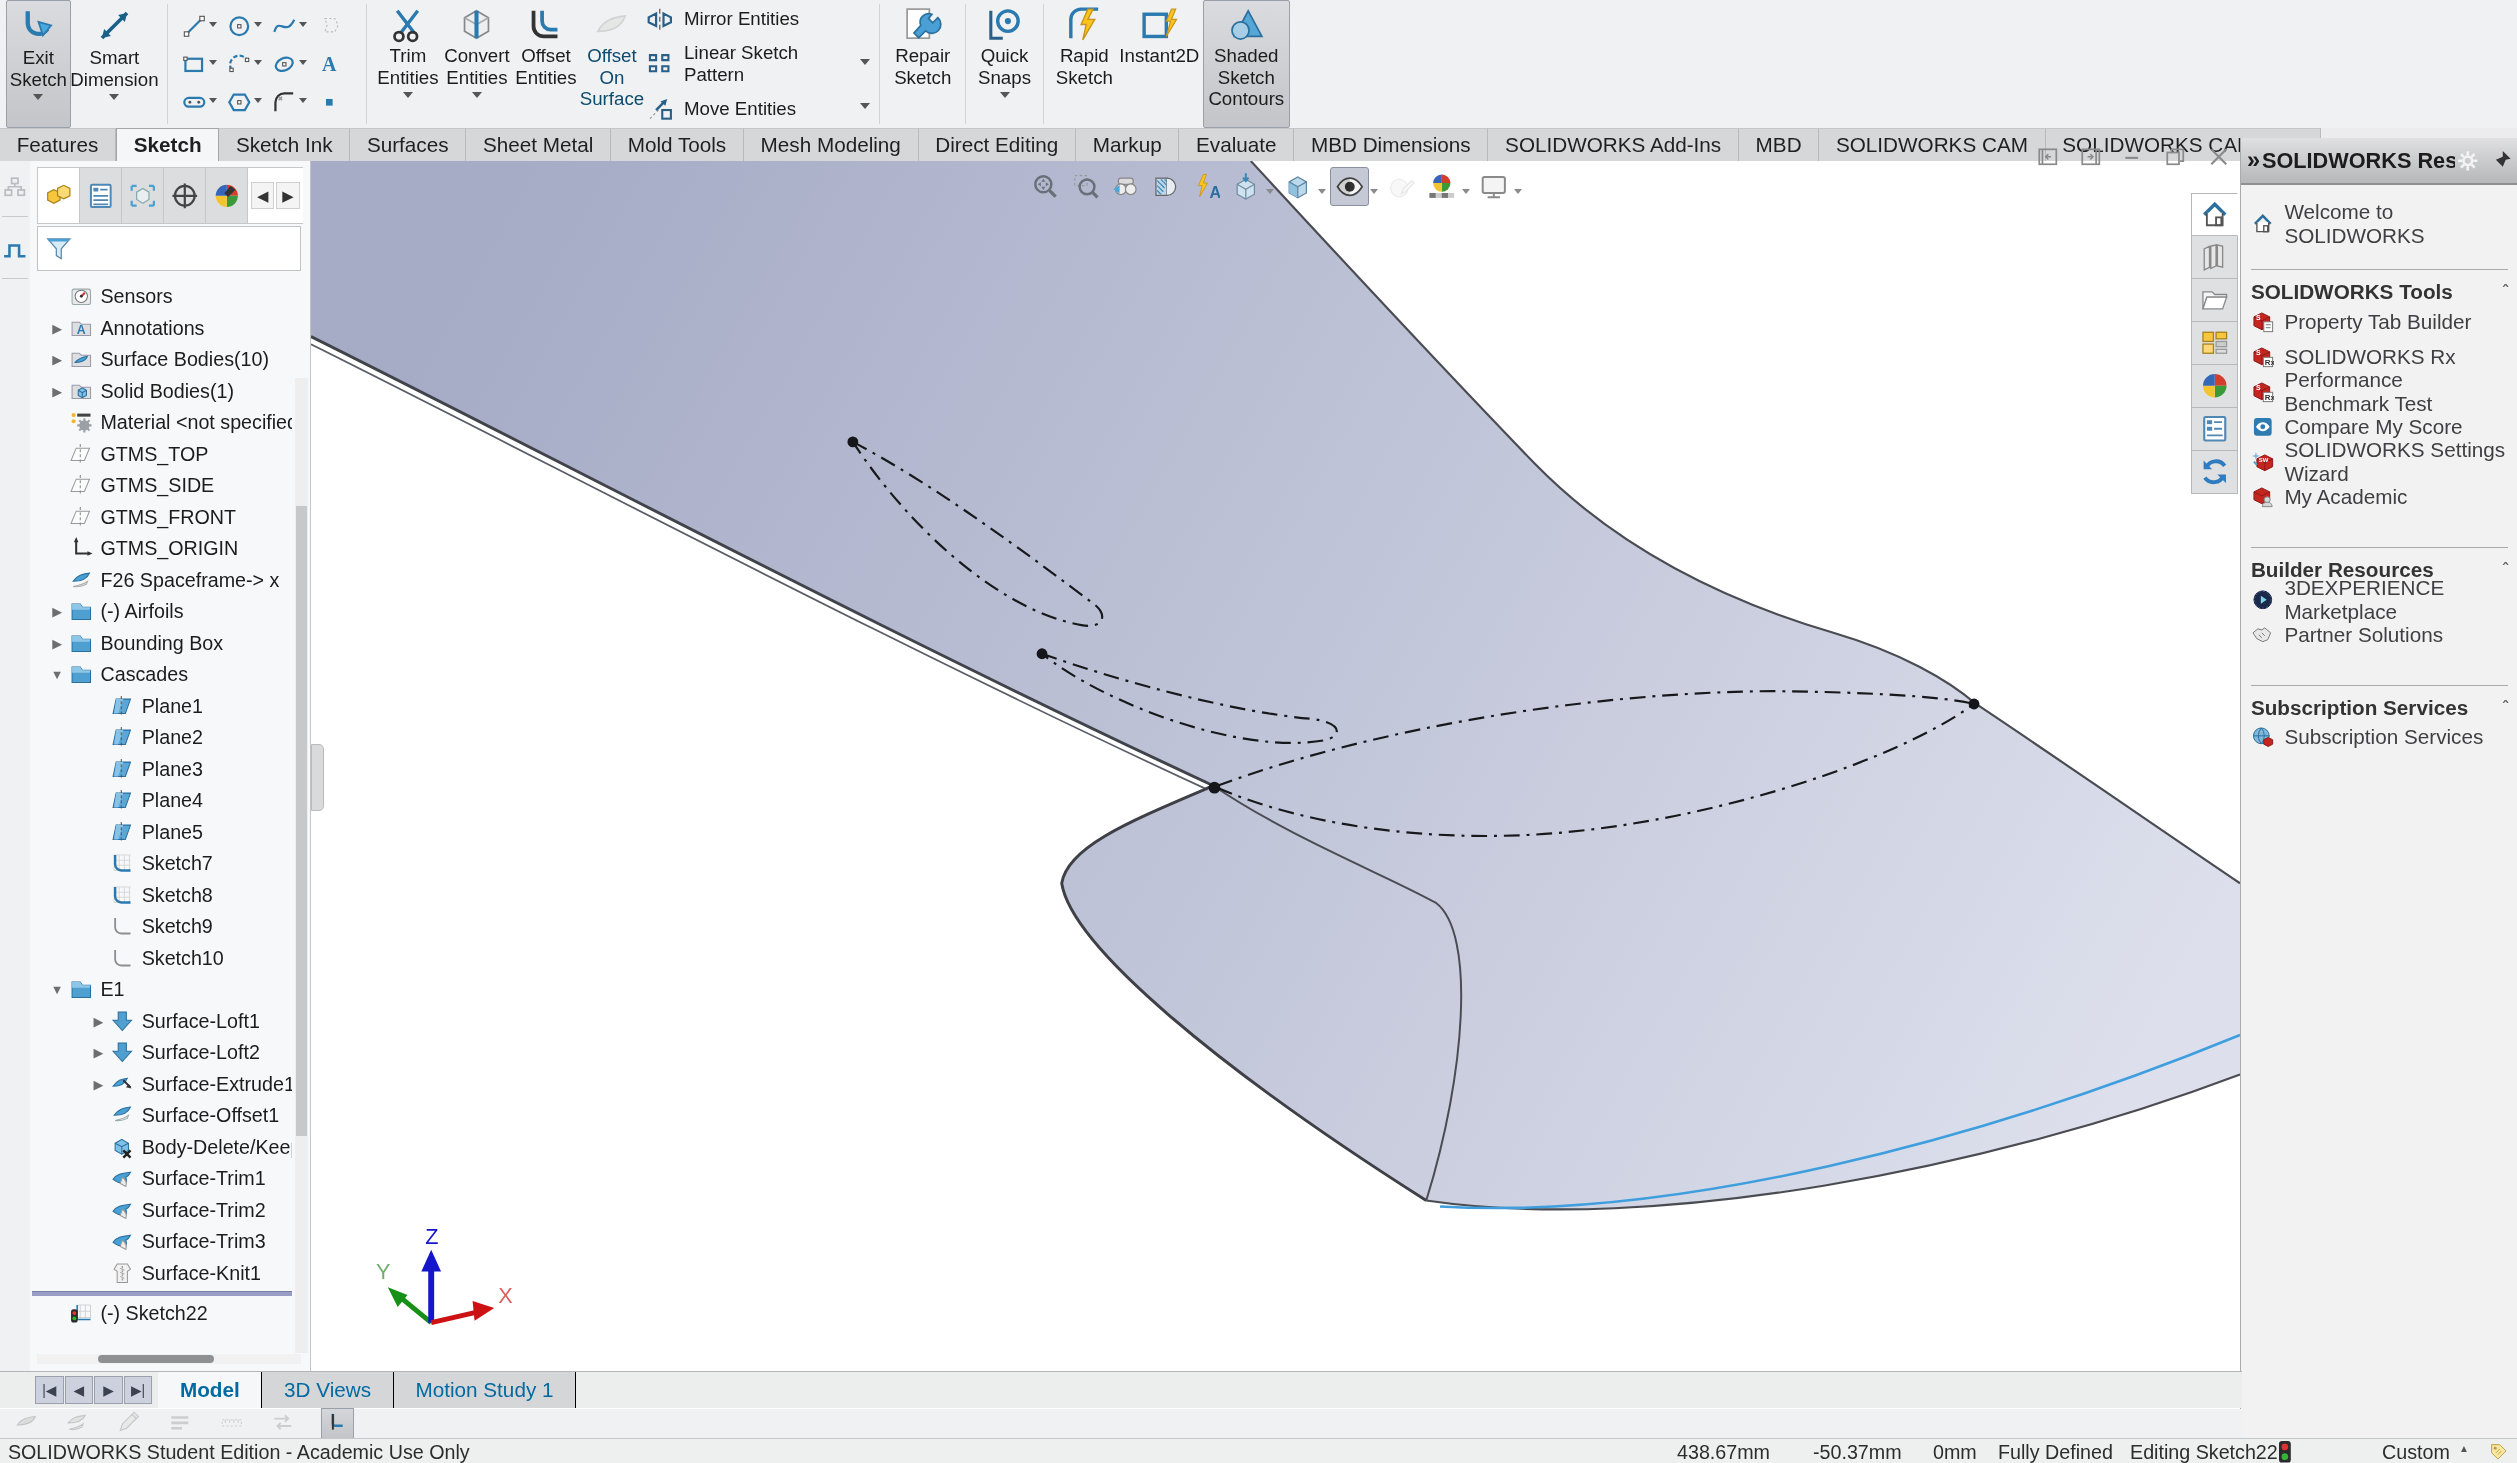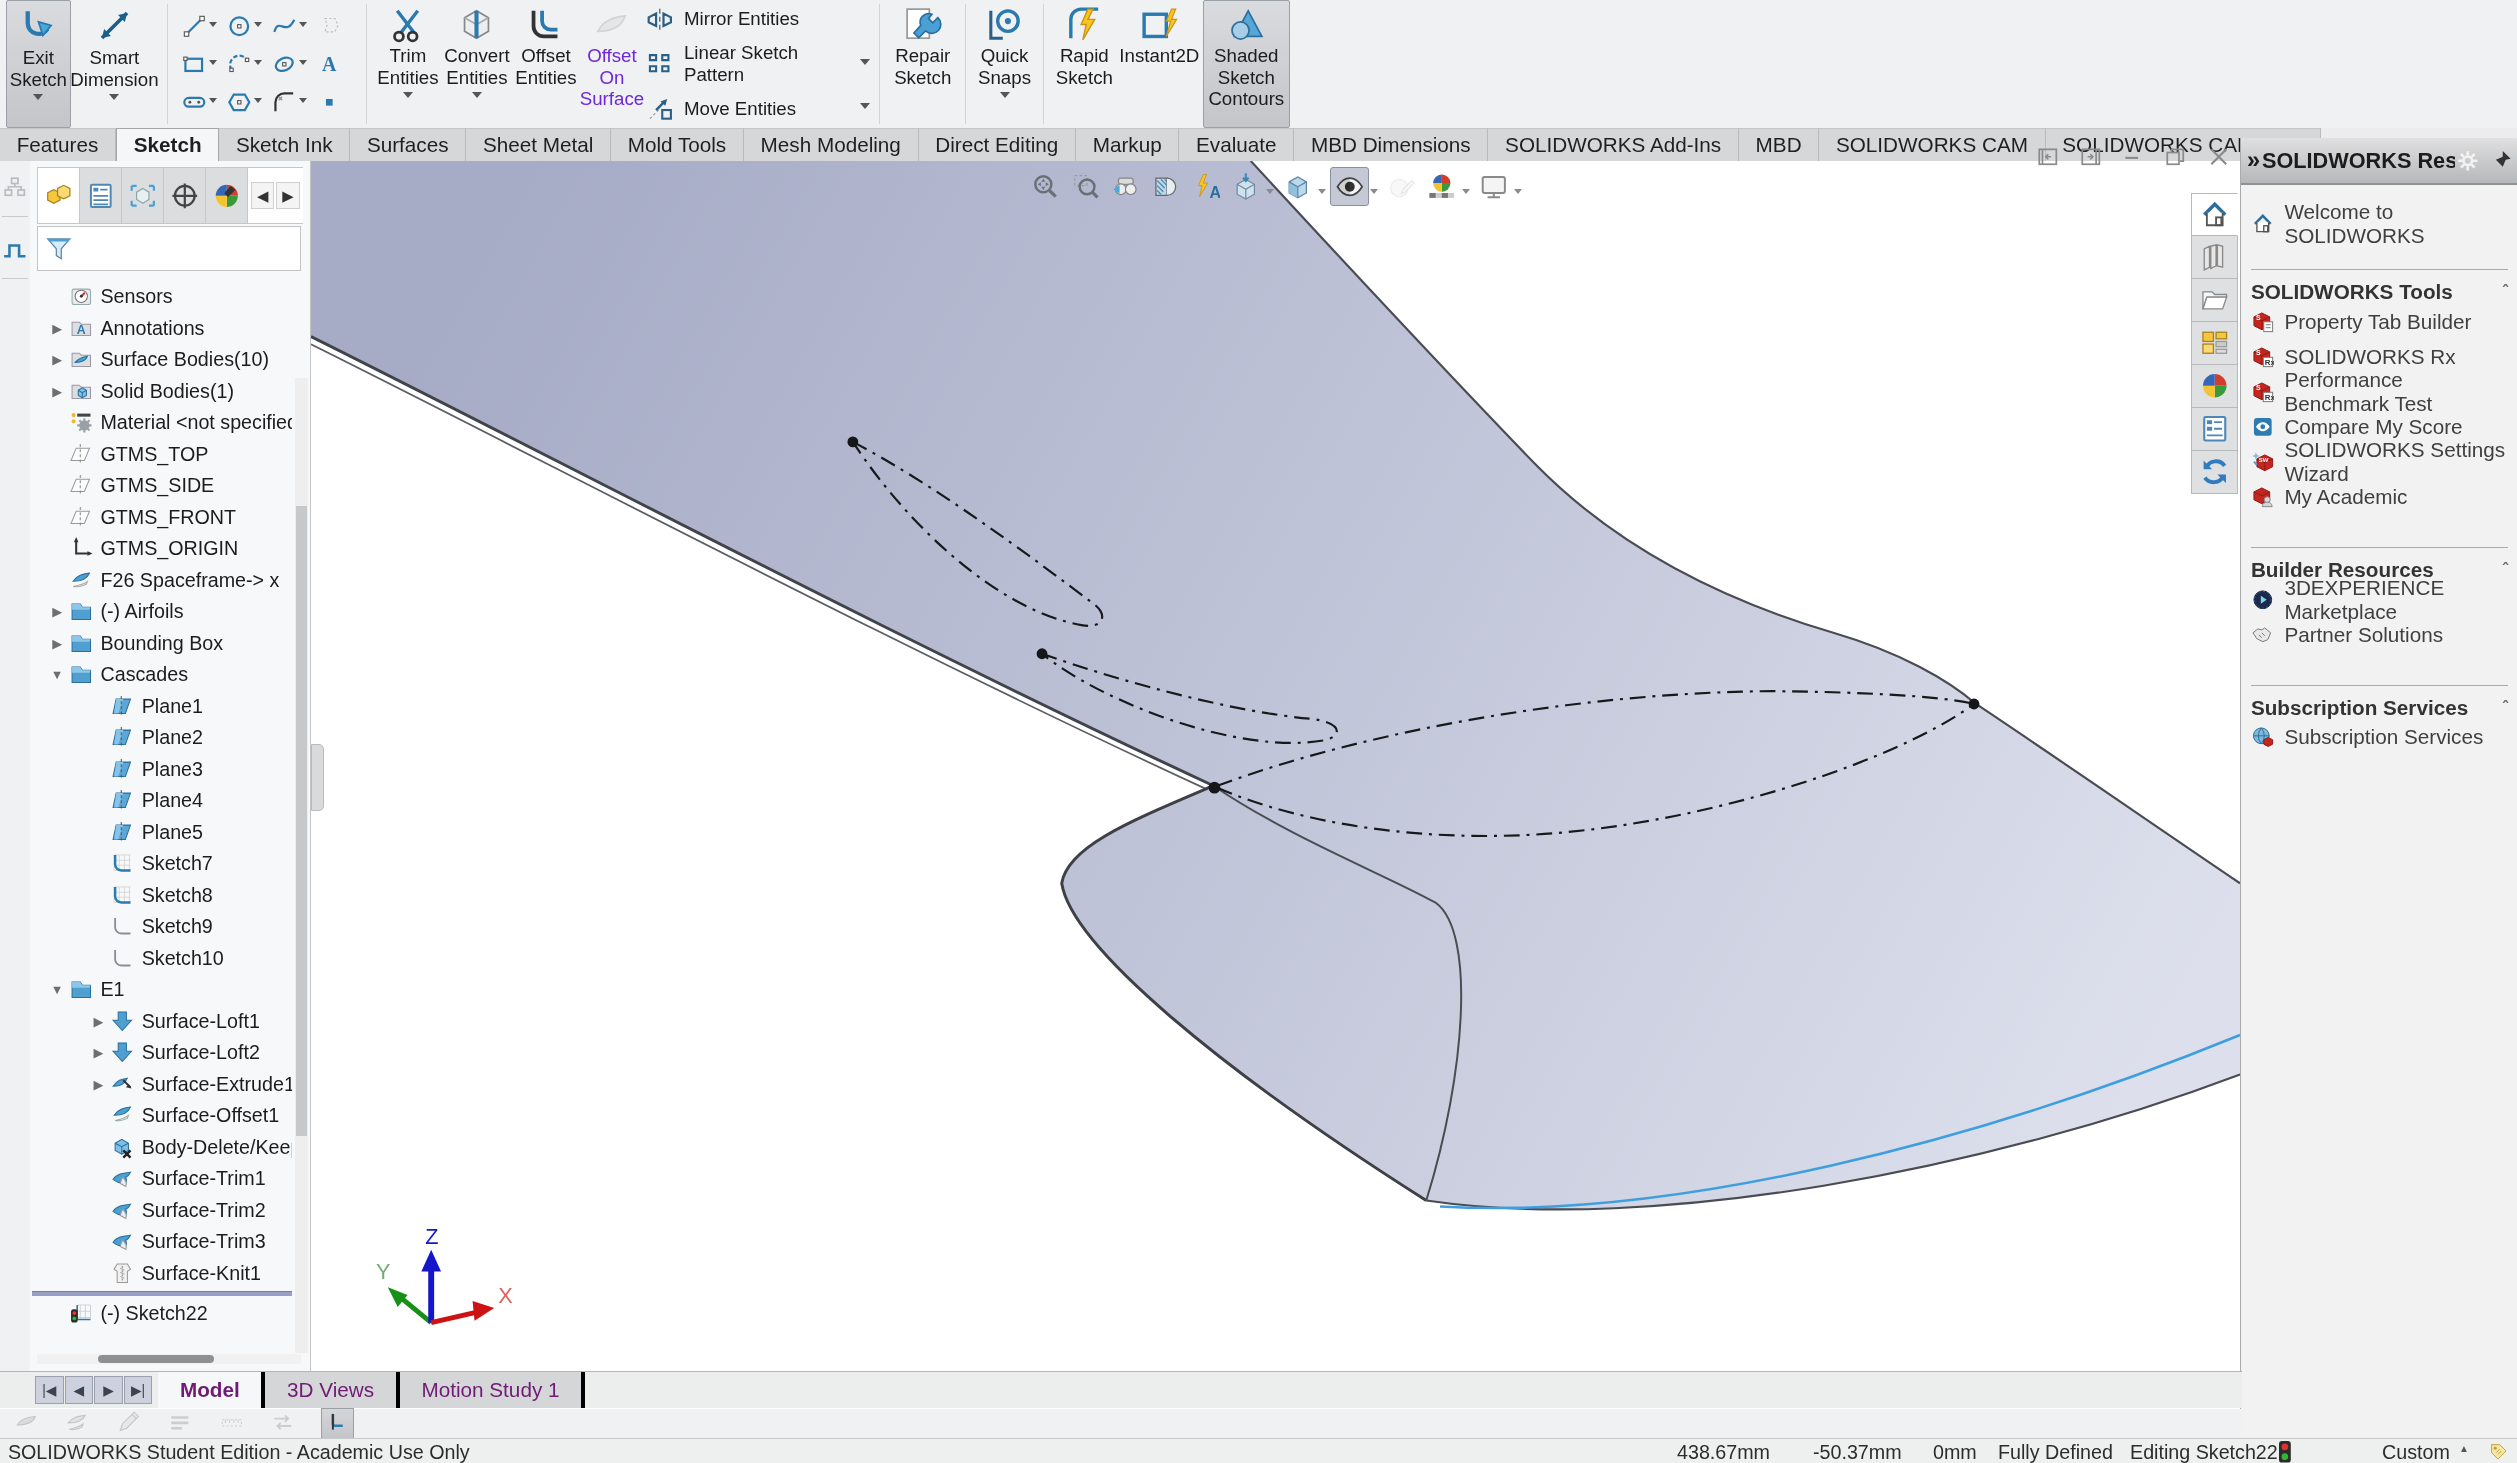--- a/index.html
+++ b/index.html
@@ -11,21 +11,21 @@
   
   #ribbon{position:absolute;left:0;top:0;width:2518px;height:128px;background:#f0f1f2;
           display:flex;align-items:stretch;padding-left:5.9px;box-sizing:border-box;}
   .rsep{width:1px;background:#d3d4d6;margin:3.9px 8.9px;}
   .bigbtn{display:flex;flex-direction:column;align-items:center;padding:3px 2px 1px;
           border:1px solid transparent;border-radius:2px;box-sizing:border-box;}
   .bigbtn .bicon{height:45px;display:flex;align-items:center;justify-content:center;}
   .blabel{font-size:18.7px;line-height:21.7px;text-align:center;color:#1c1c1c;}
   .darr{width:0;height:0;border:5.9px solid transparent;border-top:6.9px solid #555;margin-top:3.9px;}
   .pressed{background:linear-gradient(#d9dbde,#c3c5c9);border-color:#9aa0a8;}
-  .disabled .blabel{color:#6d28d9;}
+  .disabled .blabel{color:#0c4a6e;}
   .disabled .icon{opacity:.45;filter:grayscale(1);}
   .sgrid{display:grid;grid-template-columns:repeat(4,45px);grid-auto-rows:38px;align-content:center;}
   .scell{display:flex;align-items:center;padding-left:3.9px;}
   .scell .darr{margin:0 0 0 2px;border-width:4.9px;border-top-width:5.9px;}
   .stack{display:flex;flex-direction:column;justify-content:center;gap:7.9px;width:225px;}
   .srow{display:flex;align-items:center;gap:8.9px;font-size:18.7px;}
   .srow .darr{margin:0 0 0 auto;}
 
   
   #tabbar{position:absolute;left:0;top:128px;width:2518px;height:32.5px;background:#ececee;
@@ -90,21 +90,21 @@
   
   #winbtns{position:absolute;left:2031px;top:140px;display:flex;gap:9.9px;}
   .wbtn{width:33px;height:33px;display:flex;align-items:center;justify-content:center;}
 
   
   #doctabs{position:absolute;left:0;top:1371px;width:2242px;height:37px;background:#eceded;
            border-top:1px solid #b4b5b7;display:flex;align-items:stretch;box-sizing:border-box;}
   #navarrows{display:flex;margin:3.9px 5.9px 3.9px 35px;gap:1px;}
   #navarrows span{width:26.6px;background:#cdd1dd;border:1px solid #9aa0ae;color:#3c4250;font-size:13.8px;
                   display:flex;align-items:center;justify-content:center;}
-  .dtab{padding:0 21.7px;font-size:20.7px;line-height:36px;background:#d5d6d8;border-right:4px solid #000000;color:#701a75;}
+  .dtab{padding:0 21.7px;font-size:20.7px;line-height:36px;background:#d5d6d8;border-right:1px solid #000000;color:#0369a1;}
   .dtab.active{background:#f6f7f8;font-weight:bold;}
   #minibar{position:absolute;left:0;top:1409px;width:2242px;height:29.6px;background:#f0f1f2;
            display:flex;align-items:center;gap:25.6px;padding-left:13.8px;box-sizing:border-box;}
   #minibar .mic{opacity:.5;filter:grayscale(.9);}
   #minibar .mpressed{opacity:1;filter:none;background:linear-gradient(#d4d6d9,#c2c4c8);
                      border:1px solid #9aa0a8;padding:1px 3.9px;}
   #statusbar{position:absolute;left:0;top:1438px;width:2518px;height:25.6px;background:#eef0f0;
              border-top:1px solid #c6c7c9;font-size:19.7px;color:#2c2c2c;box-sizing:border-box;}
   #statusbar .sl{position:absolute;left:7.9px;top:2px;}
   .sitem{position:absolute;top:2px;white-space:nowrap;}

